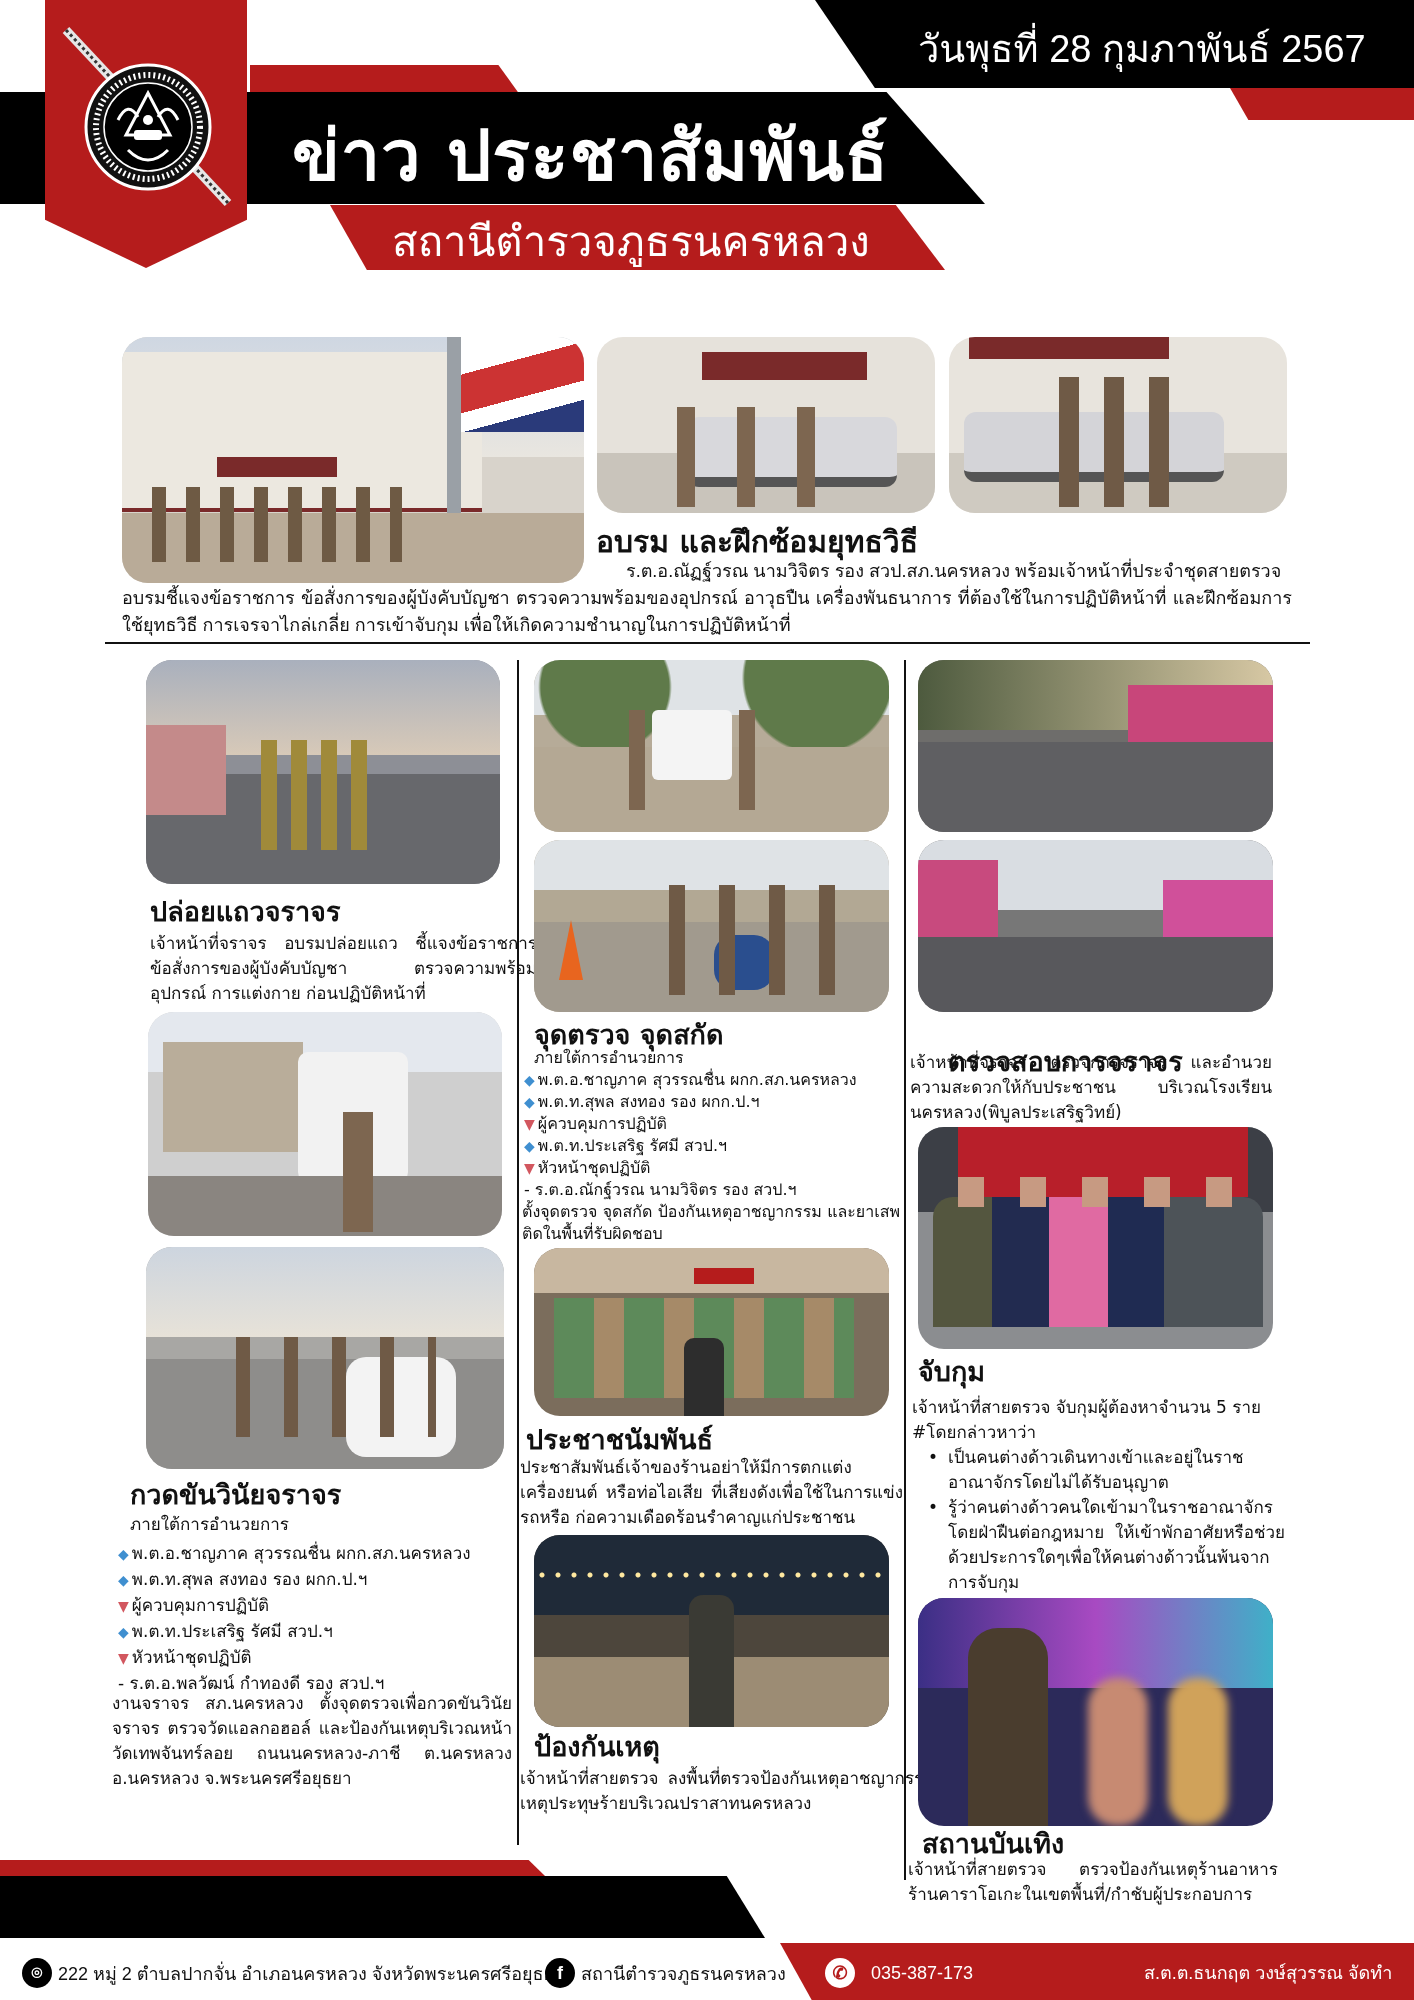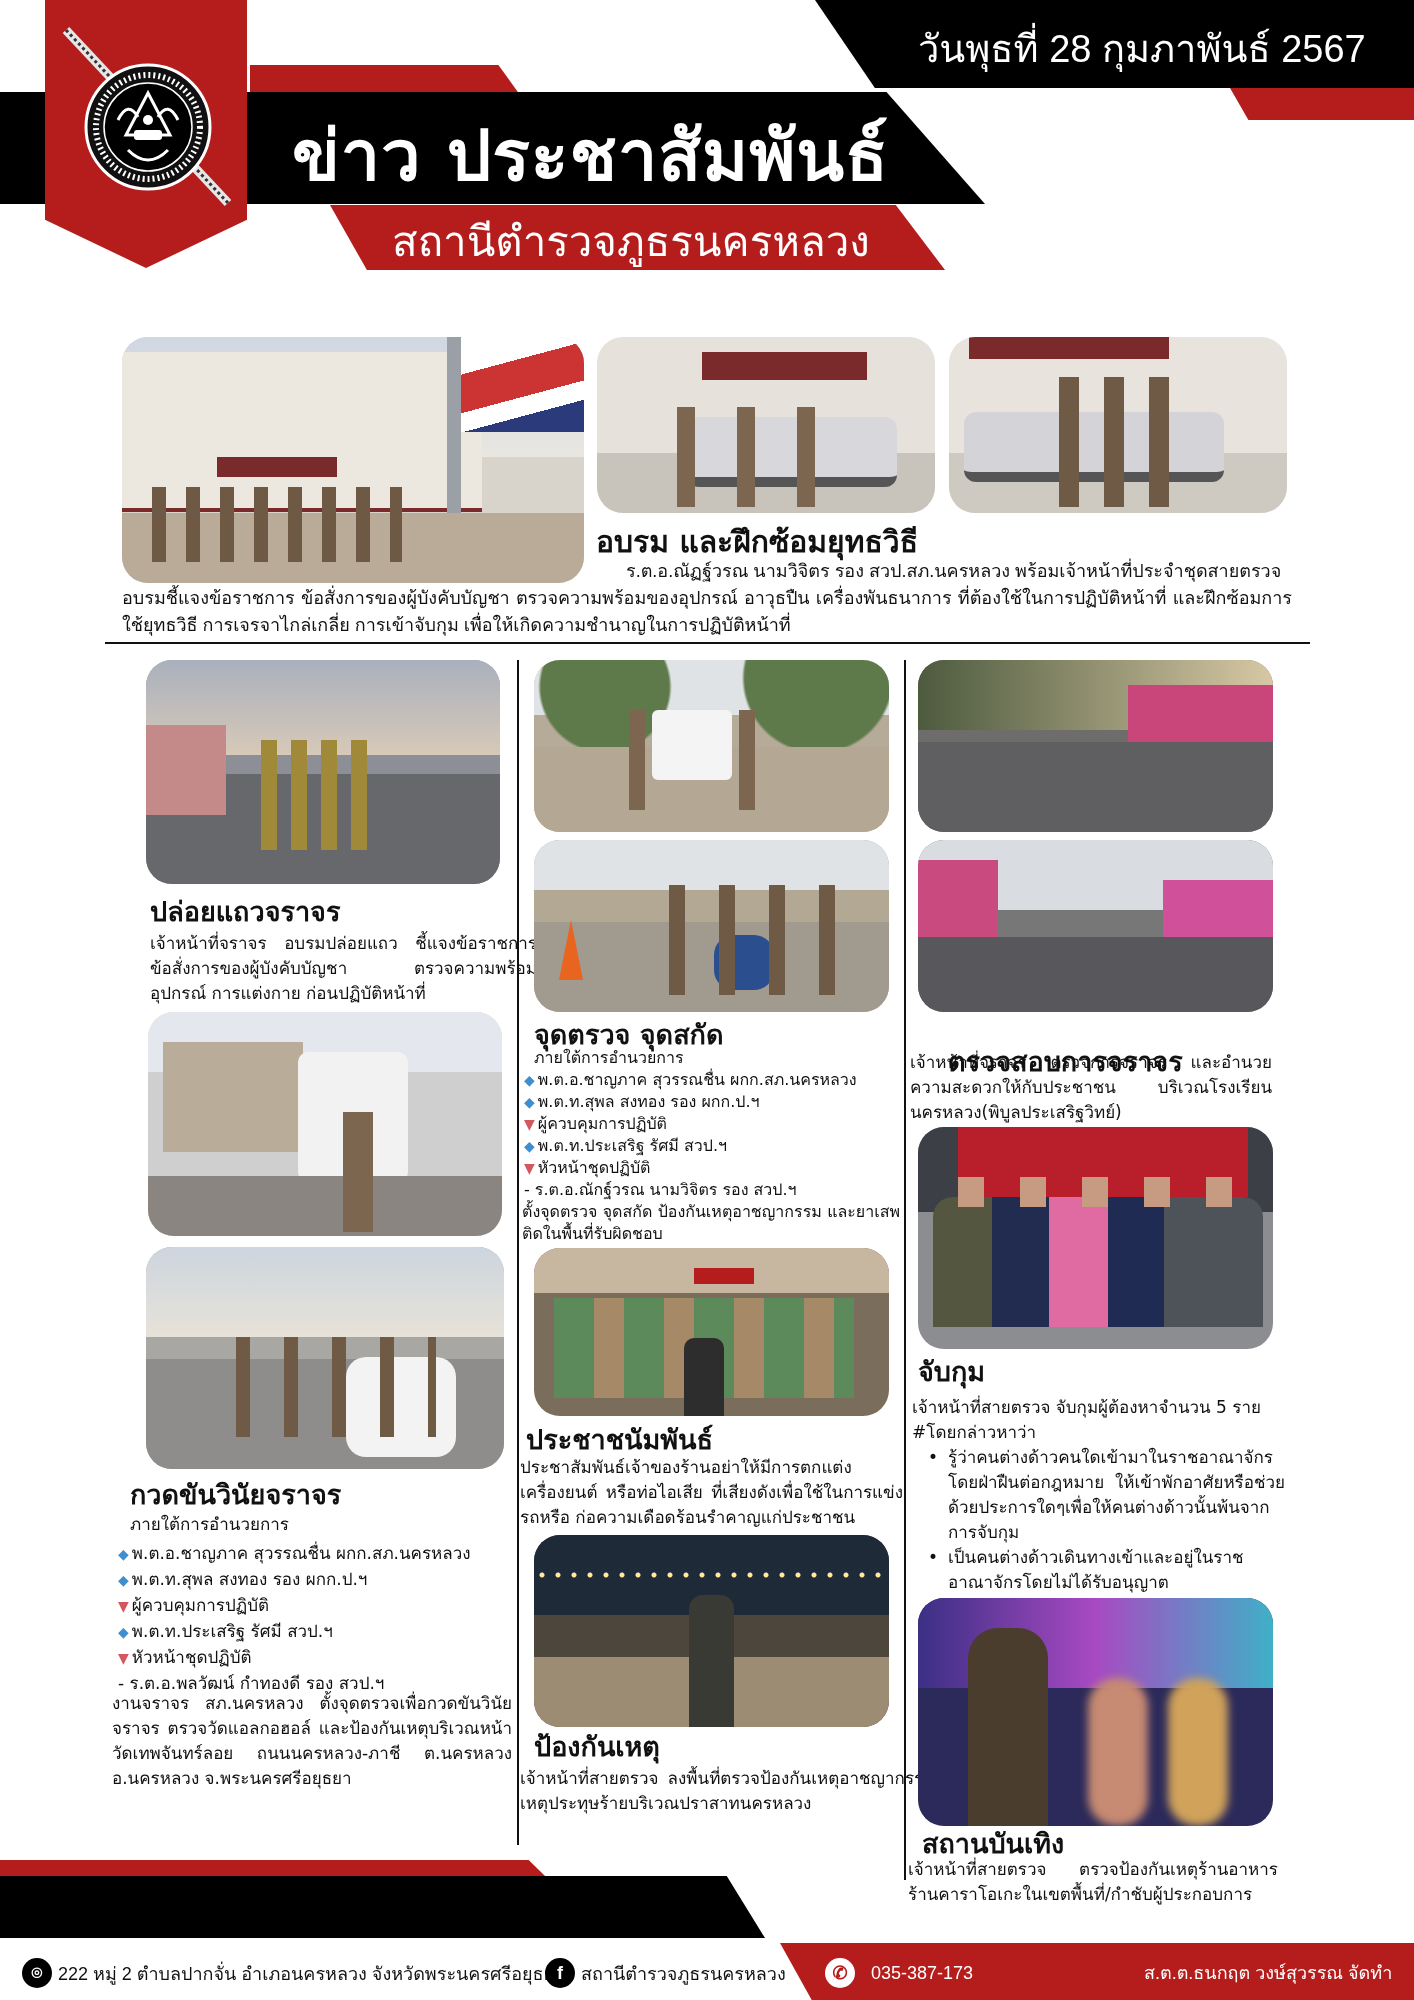--- a/index.html
+++ b/index.html
@@ -212,22 +212,22 @@
 <div class="photo" style="left:918px;top:1127px;width:355px;height:222px;background:#8b8d90;">
   <div class="sky" style="height:85px;background:#3c3f46;"></div>
   <div style="position:absolute;left:40px;top:0;width:290px;height:70px;background:#b81f2a;"></div>
   <div style="position:absolute;left:15px;top:70px;width:330px;height:130px;background:linear-gradient(90deg,#54563f 0 18%,#222b50 18% 35%,#e06aa2 35% 53%,#1f2b52 53% 70%,#4d5358 70% 100%);border-radius:20px 20px 0 0;"></div>
   <div style="position:absolute;left:40px;top:50px;width:280px;height:30px;background:repeating-linear-gradient(90deg,#c79a82 0 26px,transparent 26px 62px);"></div>
 </div>
 <div class="h-sec" style="left:918px;top:1350px;">จับกุม</div>
 <div class="p" style="left:912px;top:1395px;"> เจ้าหน้าที่สายตรวจ จับกุมผู้ต้องหาจำนวน 5 ราย</div>
 <div class="p" style="left:912px;top:1420px;">#โดยกล่าวหาว่า</div>
 <ul class="p bul" style="left:920px;top:1445px;width:365px;">
+  <li>เป็นคนต่างด้าวเดินทางเข้าและอยู่ในราชอาณาจักรโดยไม่ได้รับอนุญาต</li>
   <li>รู้ว่าคนต่างด้าวคนใดเข้ามาในราชอาณาจักรโดยฝ่าฝืนต่อกฎหมาย     ให้เข้าพักอาศัยหรือช่วยด้วยประการใดๆเพื่อให้คนต่างด้าวนั้นพ้นจากการจับกุม</li>
-  <li>เป็นคนต่างด้าวเดินทางเข้าและอยู่ในราชอาณาจักรโดยไม่ได้รับอนุญาต</li>
 </ul>
 
 <div class="photo" style="left:918px;top:1598px;width:355px;height:228px;background:#2c2a5a;">
   <div class="sky" style="height:90px;background:linear-gradient(90deg,#3b2f85,#a84ac2,#3fb0c8);"></div>
   <div style="position:absolute;left:50px;top:30px;width:80px;height:198px;background:#4a3d2e;border-radius:30px 30px 0 0;"></div>
   <div style="position:absolute;left:170px;top:80px;width:60px;height:148px;background:#c78a72;border-radius:28px;filter:blur(4px);"></div>
   <div style="position:absolute;left:250px;top:80px;width:60px;height:148px;background:#d0a25a;border-radius:28px;filter:blur(4px);"></div>
 </div>
 <div class="h-sec" style="left:922px;top:1822px;">สถานบันเทิง</div>
 <div class="p" style="left:908px;top:1857px;width:370px;">  เจ้าหน้าที่สายตรวจ   ตรวจป้องกันเหตุร้านอาหารร้านคาราโอเกะในเขตพื้นที่/กำชับผู้ประกอบการ</div>

